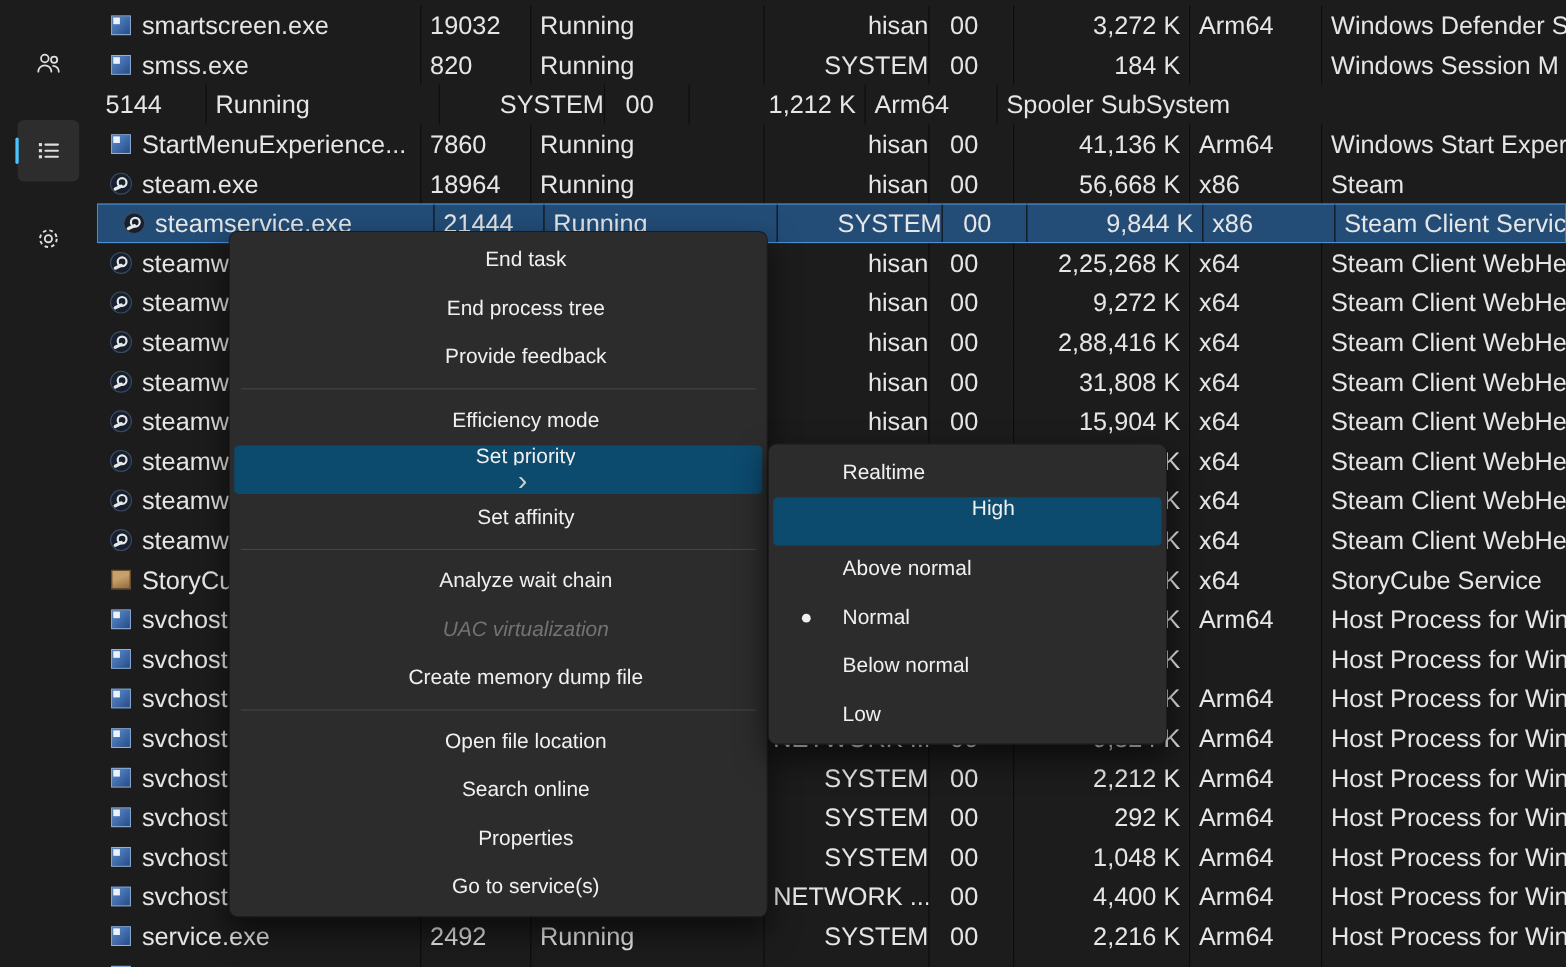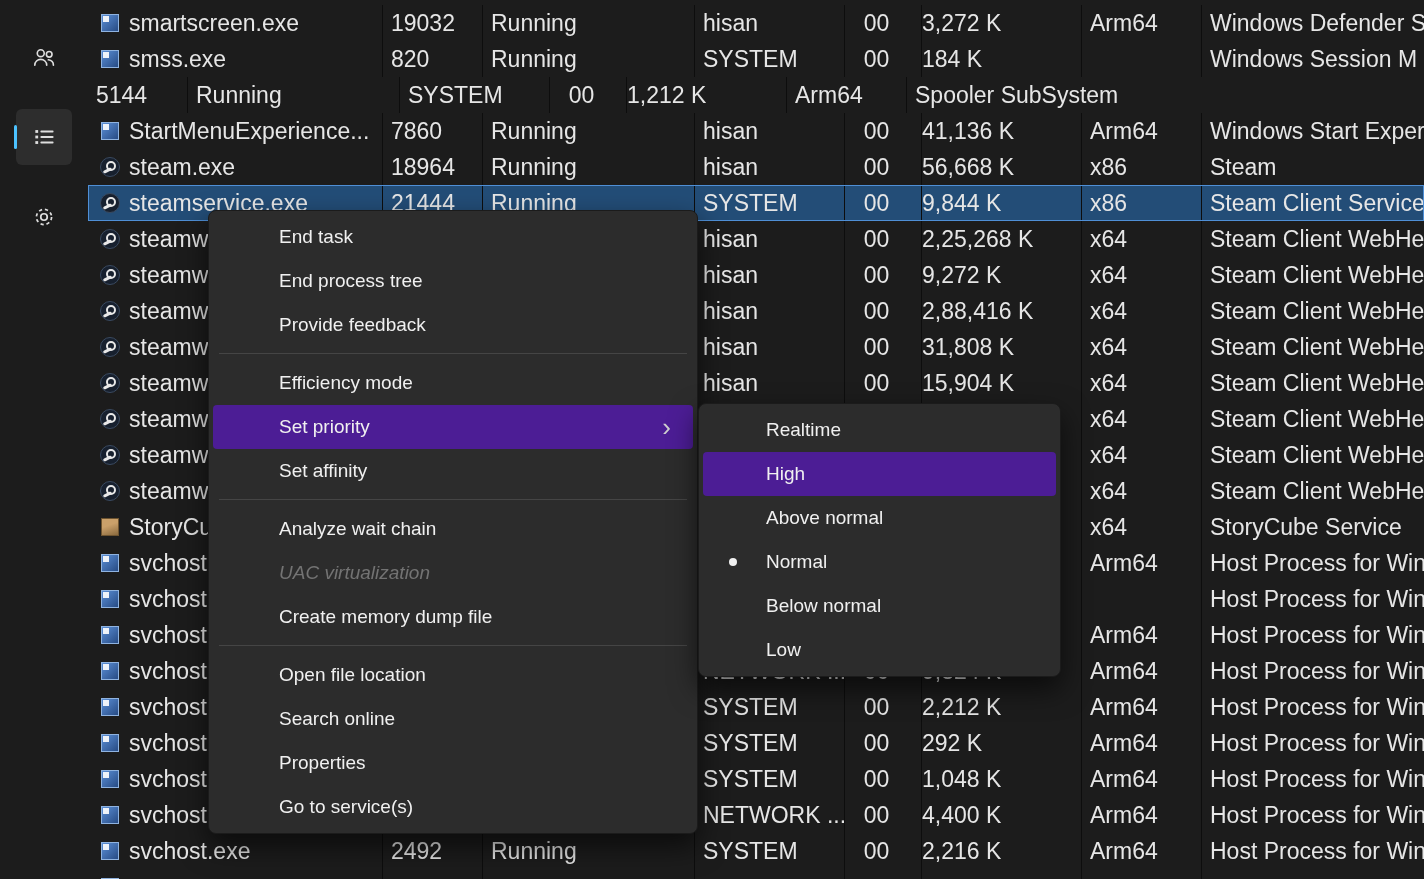--- a/index.html
+++ b/index.html
@@ -32,32 +32,32 @@
   #table {
     position:absolute; left:88px; top:0; right:0; bottom:0;
     padding-top:5px; z-index:1;
   }
   .row {
     display:flex; height:36px; align-items:stretch;
     font-size:23px; white-space:nowrap;
   }
   .row.selected {
     background:#234d77;
-    outline:1px solid #4f8fd6; outline-offset:-1px;
+    outline:1px solid #4f8fd6; outline-offset:-1px;padding-left:12px;
   }
   .cell {
     display:block; line-height:36px; overflow:hidden;
     border-right:1px solid #0d0d0d; height:36px;
   }
   .c-name { width:295px; padding-left:12px; display:flex; align-items:center; gap:9px; }
   .c-pid  { width:100px; padding-left:8px; }
   .c-status { width:212px; padding-left:8px; }
-  .c-user { width:150px; padding-left:8px; }
+  .c-user { width:150px; padding-left:8px;text-align:right; }
   .c-cpu  { width:77px;  padding-right:13px; text-align:center; }
-  .c-mem  { width:160px; padding-right:8px; text-align:left; }
+  .c-mem  { width:160px; padding-right:8px; text-align:right; }
   .c-arch { width:120px; padding-left:8px; }
   .c-desc { flex:1; padding-left:8px; border-right:none; }
   .nm { overflow:hidden; }
 
   
   .ficon { width:20px; height:20px; position:relative; flex:none; display:inline-block; }
   .ficon.exe { width:18px; height:18px; margin:1px;
     background:linear-gradient(135deg,#5b8fd6,#274b84);
     border:1px solid #8fb3e0; }
   .ficon.exe::before { content:""; position:absolute; left:1px; top:1px;
@@ -75,30 +75,30 @@
     background:linear-gradient(160deg,#caa06a 40%,#8a6a3e 100%);
     border:1px solid #6e5430; }
 
   
   .menu {
     position:absolute; background:#2c2c2c;
     border:1px solid #1b1b1b; border-radius:8px;
     box-shadow:0 12px 28px rgba(0,0,0,.6);
     padding:4px 0;
   }
-  #context-menu { left:208px; top:210px; width:490px; z-index:10; }
+  #context-menu { left:208px; top:210px; width:490px; z-index:10;text-align:center; }
   #priority-submenu { left:698px; top:403px; width:363px; z-index:11; }
   .menu-item {
     display:flex; align-items:center; height:44px;
     margin:0 4px; padding:0 16px 0 66px;
     border-radius:4px; font-size:19px; color:#f0f0f0;
     cursor:pointer; position:relative;
   }
   #priority-submenu .menu-item { padding-left:63px; }
-  .menu-item.hl { background:#4c1d95; }
+  .menu-item.hl { background:#0c4a6e;flex-direction:column; }
   .menu-item.disabled { color:#737373; cursor:default;font-style:italic; }
   .mi-label { flex:1; overflow:hidden; white-space:nowrap; }
   .chevron { font-size:26px; line-height:1; color:#cfcfcf; margin-right:6px; }
   .menu-sep { height:1px; background:#454545; margin:6px 10px 7px 10px; }
   .radio {
     position:absolute; left:26px; top:50%; margin-top:-4px;
     width:8px; height:8px; border-radius:50%; background:#f0f0f0;
   }
 </style>
 </head>
@@ -430,21 +430,21 @@
         <span class="cell c-status"></span>
         <span class="cell c-user">NETWORK ...</span>
         <span class="cell c-cpu">00</span>
         <span class="cell c-mem">4,400 K</span>
         <span class="cell c-arch">Arm64</span>
         <span class="cell c-desc">Host Process for Win</span>
       </div>
       <div class="row">
         <span class="cell c-name">
           <span class="ficon exe"></span>
-          <span class="nm">svchost.exe</span>
+          <span class="nm">service.exe</span>
         </span>
         <span class="cell c-pid">2492</span>
         <span class="cell c-status">Running</span>
         <span class="cell c-user">SYSTEM</span>
         <span class="cell c-cpu">00</span>
         <span class="cell c-mem">2,216 K</span>
         <span class="cell c-arch">Arm64</span>
         <span class="cell c-desc">Host Process for Win</span>
       </div>
       <div class="row">

